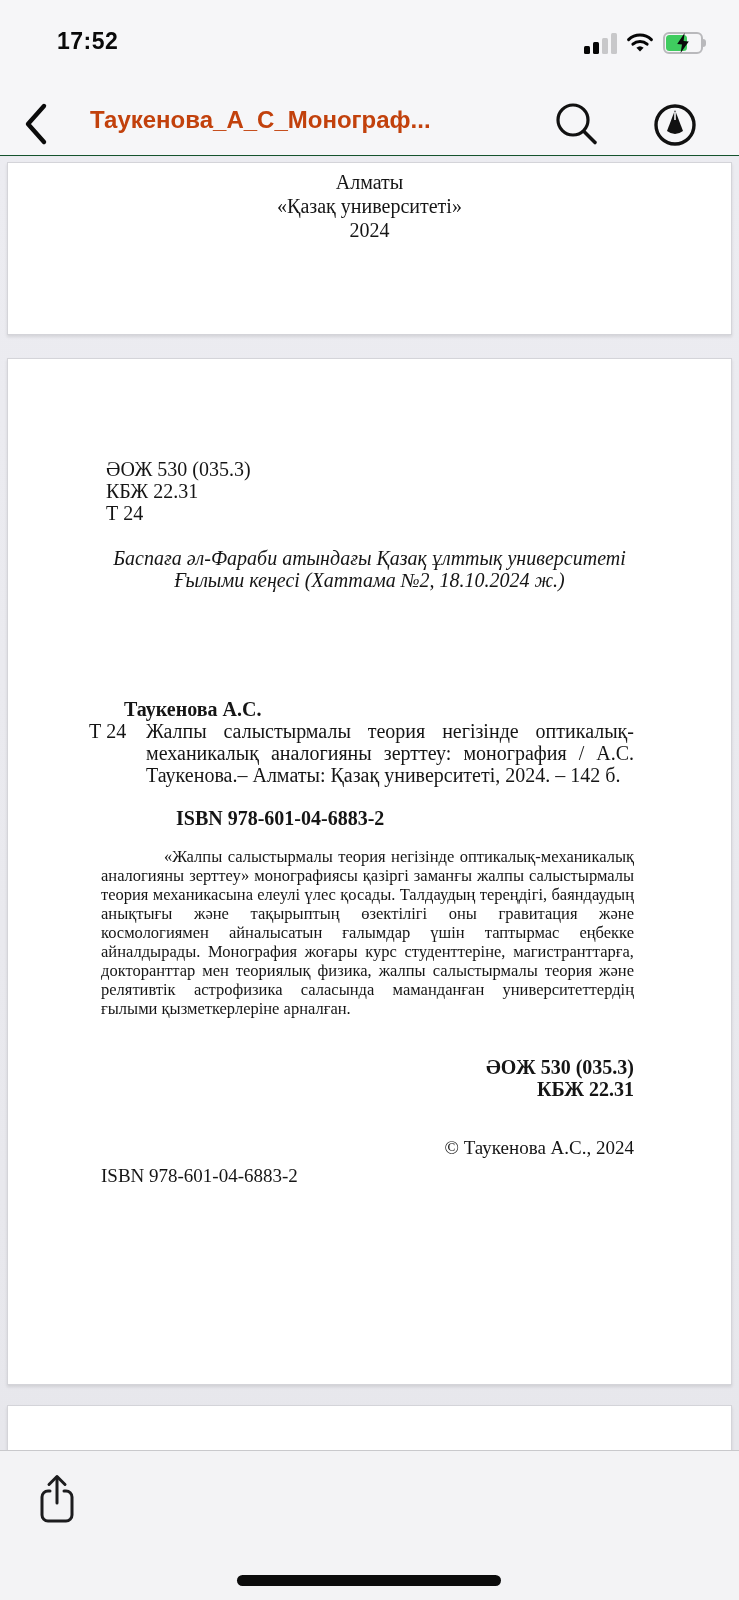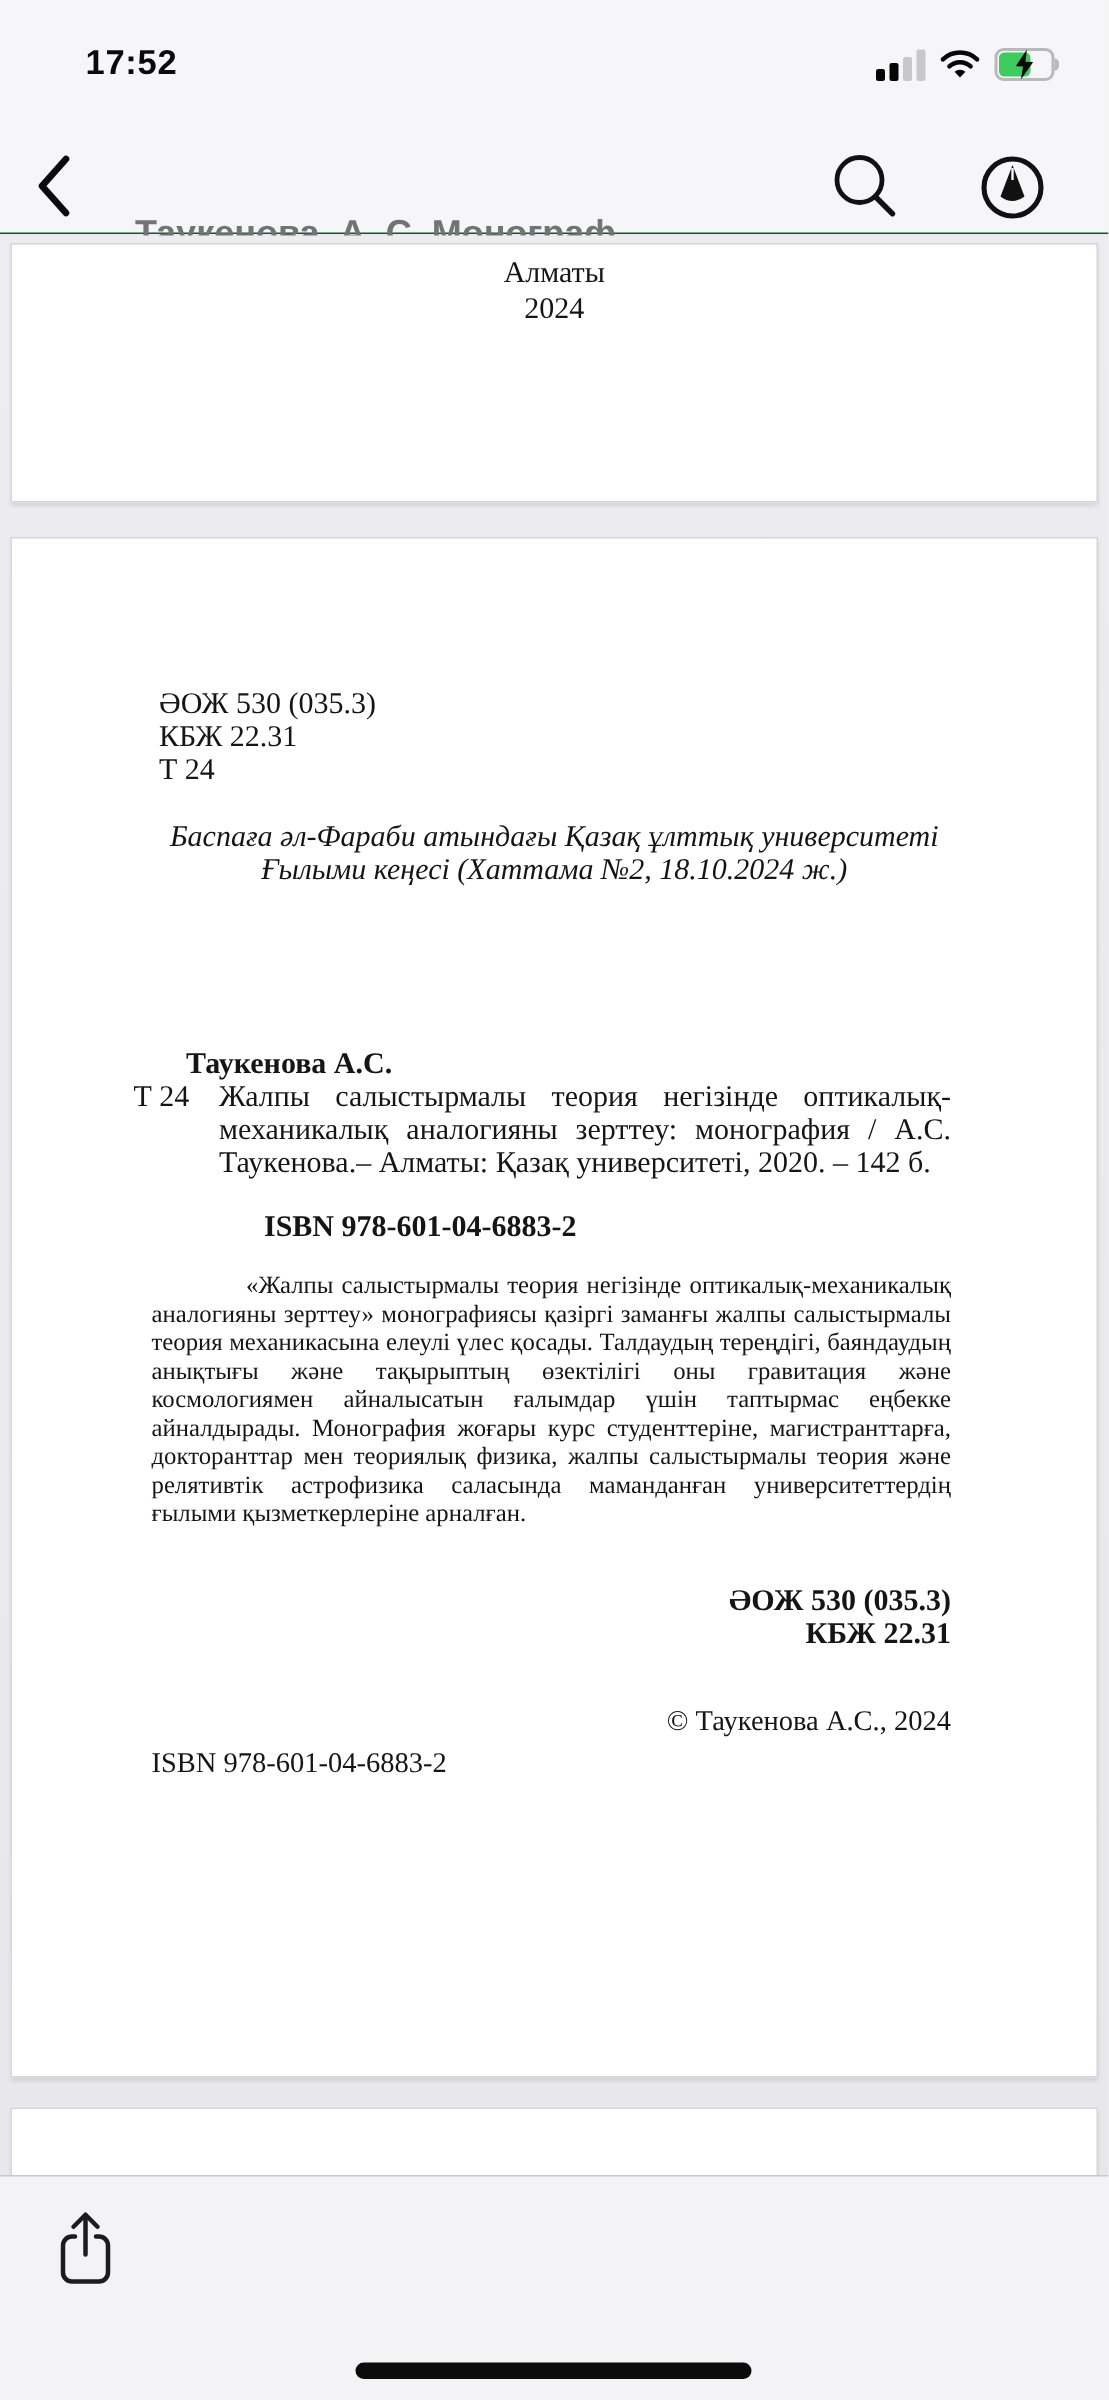--- a/index.html
+++ b/index.html
@@ -32,21 +32,21 @@
     position:absolute;left:3px;top:3px;width:21px;height:16px;border-radius:3.5px;
   }
   .battery .nub{
     position:absolute;right:3px;top:7px;width:3px;height:8px;
     background:#b9b9bc;border-radius:0 3px 3px 0;
   }
   .battery svg{position:absolute;left:9px;top:-1px;}
   
   .nav-title{
     position:absolute;left:90px;top:106px;max-width:450px;
-    font-size:24px;font-weight:700;color:#737373;white-space:nowrap;overflow:hidden;margin-top:36px;
+    font-size:24px;font-weight:700;color:#c2410c;white-space:nowrap;overflow:hidden;
   }
   .icon-btn{position:absolute;cursor:pointer;}
   
   .content{
     position:absolute;top:157px;left:0;width:739px;height:1293px;
     background:linear-gradient(#ececf1,#e7e7ec);
     padding-left:44px;
   }
   .page{
     position:absolute;left:7px;width:725px;background:#ffffff;
@@ -129,20 +129,21 @@
     <path d="M22 7 L30 28 Q22 34 14 28 Z" fill="#111"></path>
     <line x1="22" y1="9" x2="22" y2="17" stroke="#f6f6f8" stroke-width="1.6"></line>
   </svg>
 </div>
 
 <div class="content">
 
   <div class="page page1 doc">
     <div class="p1-wrap">
       <div class="p1-line">Алматы</div>
+      <div class="p1-line">«Қазақ университеті»</div>
       <div class="p1-line">2024</div>
     </div>
   </div>
 
   <div class="page page2 doc">
 
     <div class="udc">
       <div>ӘОЖ 530 (035.3)</div>
       <div>КБЖ 22.31</div>
       <div>Т 24</div>
@@ -151,21 +152,21 @@
     <div class="approval">
       <div>Баспаға әл-Фараби атындағы Қазақ ұлттық университеті</div>
       <div>Ғылыми кеңесі (Хаттама №2, 18.10.2024 ж.)</div>
     </div>
 
 
     <div class="author">Таукенова А.С.</div>
 
     <div class="catalog">
       <span class="catalog-code">Т 24</span>
-      <span>Жалпы салыстырмалы теория негізінде оптикалық-механикалық аналогияны зерттеу: монография / А.С. Таукенова.– Алматы: Қазақ университеті, 2020. – 142 б.</span>
+      <span>Жалпы салыстырмалы теория негізінде оптикалық-механикалық аналогияны зерттеу: монография / А.С. Таукенова.– Алматы: Қазақ университеті, 2024. – 142 б.</span>
     </div>
 
     <div class="isbn1">ISBN 978-601-04-6883-2</div>
 
     <div class="annotation">«Жалпы салыстырмалы теория негізінде оптикалық-механикалық аналогияны зерттеу» монографиясы қазіргі заманғы жалпы салыстырмалы теория механикасына елеулі үлес қосады. Талдаудың тереңдігі, баяндаудың анықтығы және тақырыптың өзектілігі оны гравитация және космологиямен айналысатын ғалымдар үшін таптырмас еңбекке айналдырады. Монография жоғары курс студенттеріне, магистранттарға, докторанттар мен теориялық физика, жалпы салыстырмалы теория және релятивтік астрофизика саласында маманданған университеттердің ғылыми қызметкерлеріне арналған.</div>
 
     <div class="udc-right">
       <div>ӘОЖ 530 (035.3)</div>
       <div>КБЖ 22.31</div>
     </div>

